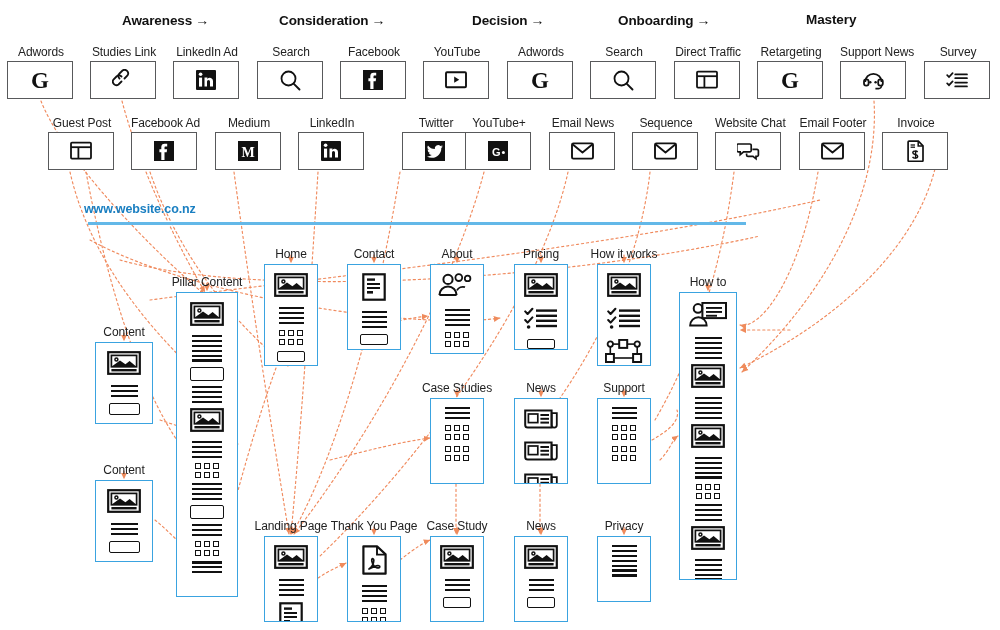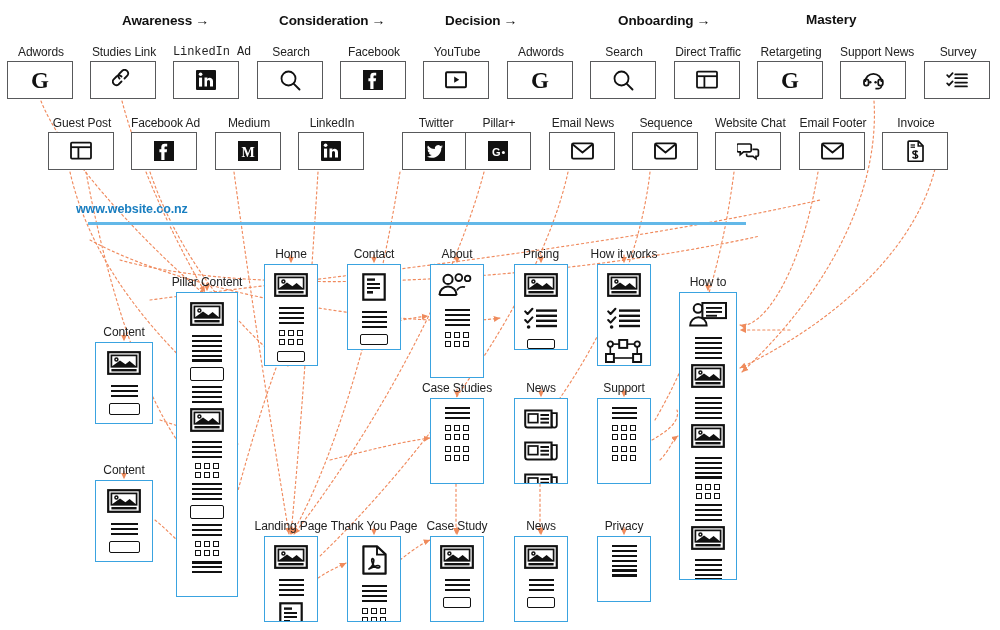--- a/index.html
+++ b/index.html
@@ -45,21 +45,21 @@
     width:66px;height:38px;
     border:1.3px solid #58595b;
     background:#fff;
     display:flex;align-items:center;justify-content:center;
     box-sizing:border-box;
   }
   .chan .tile svg{display:block;}
   .gl{font-family:"Liberation Serif",serif;font-weight:bold;font-size:23px;line-height:1;color:#111;}
 
   
-  .url-wrap{position:absolute;left:76px;top:202px;z-index:3;}
+  .url-wrap{position:absolute;left:84px;top:202px;z-index:3;}
   .url-text{
     font-size:12.5px;font-weight:bold;color:#1a7fc1;letter-spacing:-0.1px;
   }
   .url-rule{position:absolute;left:88px;top:222px;width:658px;height:3px;background:#63b8e8;z-index:3;}
 
   
   .card{position:absolute;z-index:3;}
   .card .title{
     position:absolute;left:50%;transform:translateX(-50%);
     bottom:100%;margin-bottom:4px;
@@ -149,21 +149,21 @@
       </g>
   </svg>
 
   <div class="stages">
     <div class="stage-label" style="left:122px">
       <span>Awareness</span><span class="arrow">→</span>
     </div>
     <div class="stage-label" style="left:279px">
       <span>Consideration</span><span class="arrow">→</span>
     </div>
-    <div class="stage-label" style="left:445px">
+    <div class="stage-label" style="left:472px">
       <span>Decision</span><span class="arrow">→</span>
     </div>
     <div class="stage-label" style="left:618px">
       <span>Onboarding</span><span class="arrow">→</span>
     </div>
     <div class="stage-label" style="left:806px">
       <span>Mastery</span>
     </div>
   </div>
 
@@ -182,21 +182,21 @@
           <span style="display: flex;">
             <svg width="22" height="22" viewBox="0 0 22 22" fill="none" stroke="#111">
               <g stroke-width="1.8" stroke-linecap="round">
                 <path d="M9.5 12.5 L6.5 15.5 a3.6 3.6 0 0 1-5-5 L4.5 7.5 a3.6 3.6 0 0 1 5 0"></path>
                 <path d="M12.5 9.5 L15.5 6.5 a3.6 3.6 0 0 0-5-5 L7.5 4.5 a3.6 3.6 0 0 0 0 5"></path>
               </g>
             </svg>
           </span>
         </div>
       </div>
-      <div class="chan" style="left: 173px; top: 46px; font-family: Liberation Mono, monospace;">
+      <div class="chan" style="left: 173px; top: 46px;">
         <div class="cap">LinkedIn Ad</div>
         <div class="tile">
           <span style="display: flex;">
             <svg width="22" height="22" viewBox="0 0 22 22" fill="none" stroke="#111">
               <rect x="1" y="1" width="20" height="20" fill="#111" stroke="none" rx="1"></rect>
               <rect x="4" y="8.6" width="3.1" height="9" fill="#fff" stroke="none"></rect>
               <circle cx="5.6" cy="5.3" r="1.8" fill="#fff" stroke="none"></circle>
               <path d="M9.5 8.6 h2.9 v1.3 a3.2 3.2 0 0 1 5.6 2.2 v5.5 h-3 v-5 a1.5 1.5 0 0 0-3 0 v5 h-2.5 z" fill="#fff" stroke="none"></path>
             </svg>
           </span>
@@ -360,21 +360,21 @@
         <div class="tile">
           <span style="display: flex;">
             <svg width="22" height="22" viewBox="0 0 22 22" fill="none" stroke="#111">
               <rect x="1" y="1" width="20" height="20" fill="#111" stroke="none"></rect>
               <path d="M19 6.6 a6.4 6.4 0 0 1-1.9 0.54 a3.3 3.3 0 0 0 1.45-1.83 a6.6 6.6 0 0 1-2.1 0.8 a3.3 3.3 0 0 0-5.62 3 A9.35 9.35 0 0 1 4 5.4 a3.3 3.3 0 0 0 1.02 4.4 a3.3 3.3 0 0 1-1.5-0.41 v0.04 a3.3 3.3 0 0 0 2.65 3.24 a3.3 3.3 0 0 1-1.49 0.06 a3.3 3.3 0 0 0 3.08 2.29 a6.6 6.6 0 0 1-4.9 1.37 a9.3 9.3 0 0 0 5.05 1.48 c6.06 0 9.38-5.02 9.38-9.37 l-0.01-0.43 A6.7 6.7 0 0 0 19 6.6 z" fill="#fff" stroke="none"></path>
             </svg>
           </span>
         </div>
       </div>
       <div class="chan" style="left: 465px; top: 117px;">
-        <div class="cap">Pillar+</div>
+        <div class="cap">YouTube+</div>
         <div class="tile">
           <span style="display: flex;">
             <svg width="22" height="22" viewBox="0 0 22 22" fill="none" stroke="#111">
               <rect x="1" y="1" width="20" height="20" fill="#111" stroke="none"></rect>
               <text x="9.4" y="16" font-family="Liberation Sans, sans-serif" font-size="11" font-weight="bold" fill="#fff" text-anchor="middle" stroke="none">G</text>
               <circle cx="16.4" cy="12.4" r="1.5" fill="#fff" stroke="none"></circle>
             </svg>
           </span>
         </div>
       </div>
@@ -607,21 +607,21 @@
             </svg></div>
           <div class="lines">
             <i style="width:25px"></i>
             <i style="width:25px"></i>
             <i style="width:25px"></i>
             <i style="width:25px"></i>
           </div>
           <div class="btn-shape" style="width:28px;height:11px"></div>
         </div>
       </div>
-      <div class="card" style="left: 430px; top: 264px; width: 54px; height: 114px;">
+      <div class="card" style="left: 430px; top: 264px; width: 54px; height: 90px;">
         <div class="title">About</div>
         <div class="box">
           <div class="g-img"><svg width="40" height="26" viewBox="0 0 40 26">
               <circle cx="11" cy="6.4" r="4.6" fill="none" stroke="#111" stroke-width="2"></circle>
               <circle cx="21.8" cy="4.6" r="3.4" fill="none" stroke="#111" stroke-width="1.8"></circle>
               <circle cx="30.6" cy="5.4" r="2.8" fill="none" stroke="#111" stroke-width="1.8"></circle>
               <path d="M2.4 22 a8.6 8.6 0 0 1 17.2 0" fill="none" stroke="#111" stroke-width="2"></path>
               <path d="M20 17.4 a6.4 6.4 0 0 1 8 -3.2" fill="none" stroke="#111" stroke-width="1.8"></path>
               <path d="M2.4 22 H19.6" stroke="#111" stroke-width="2"></path>
             </svg></div>

